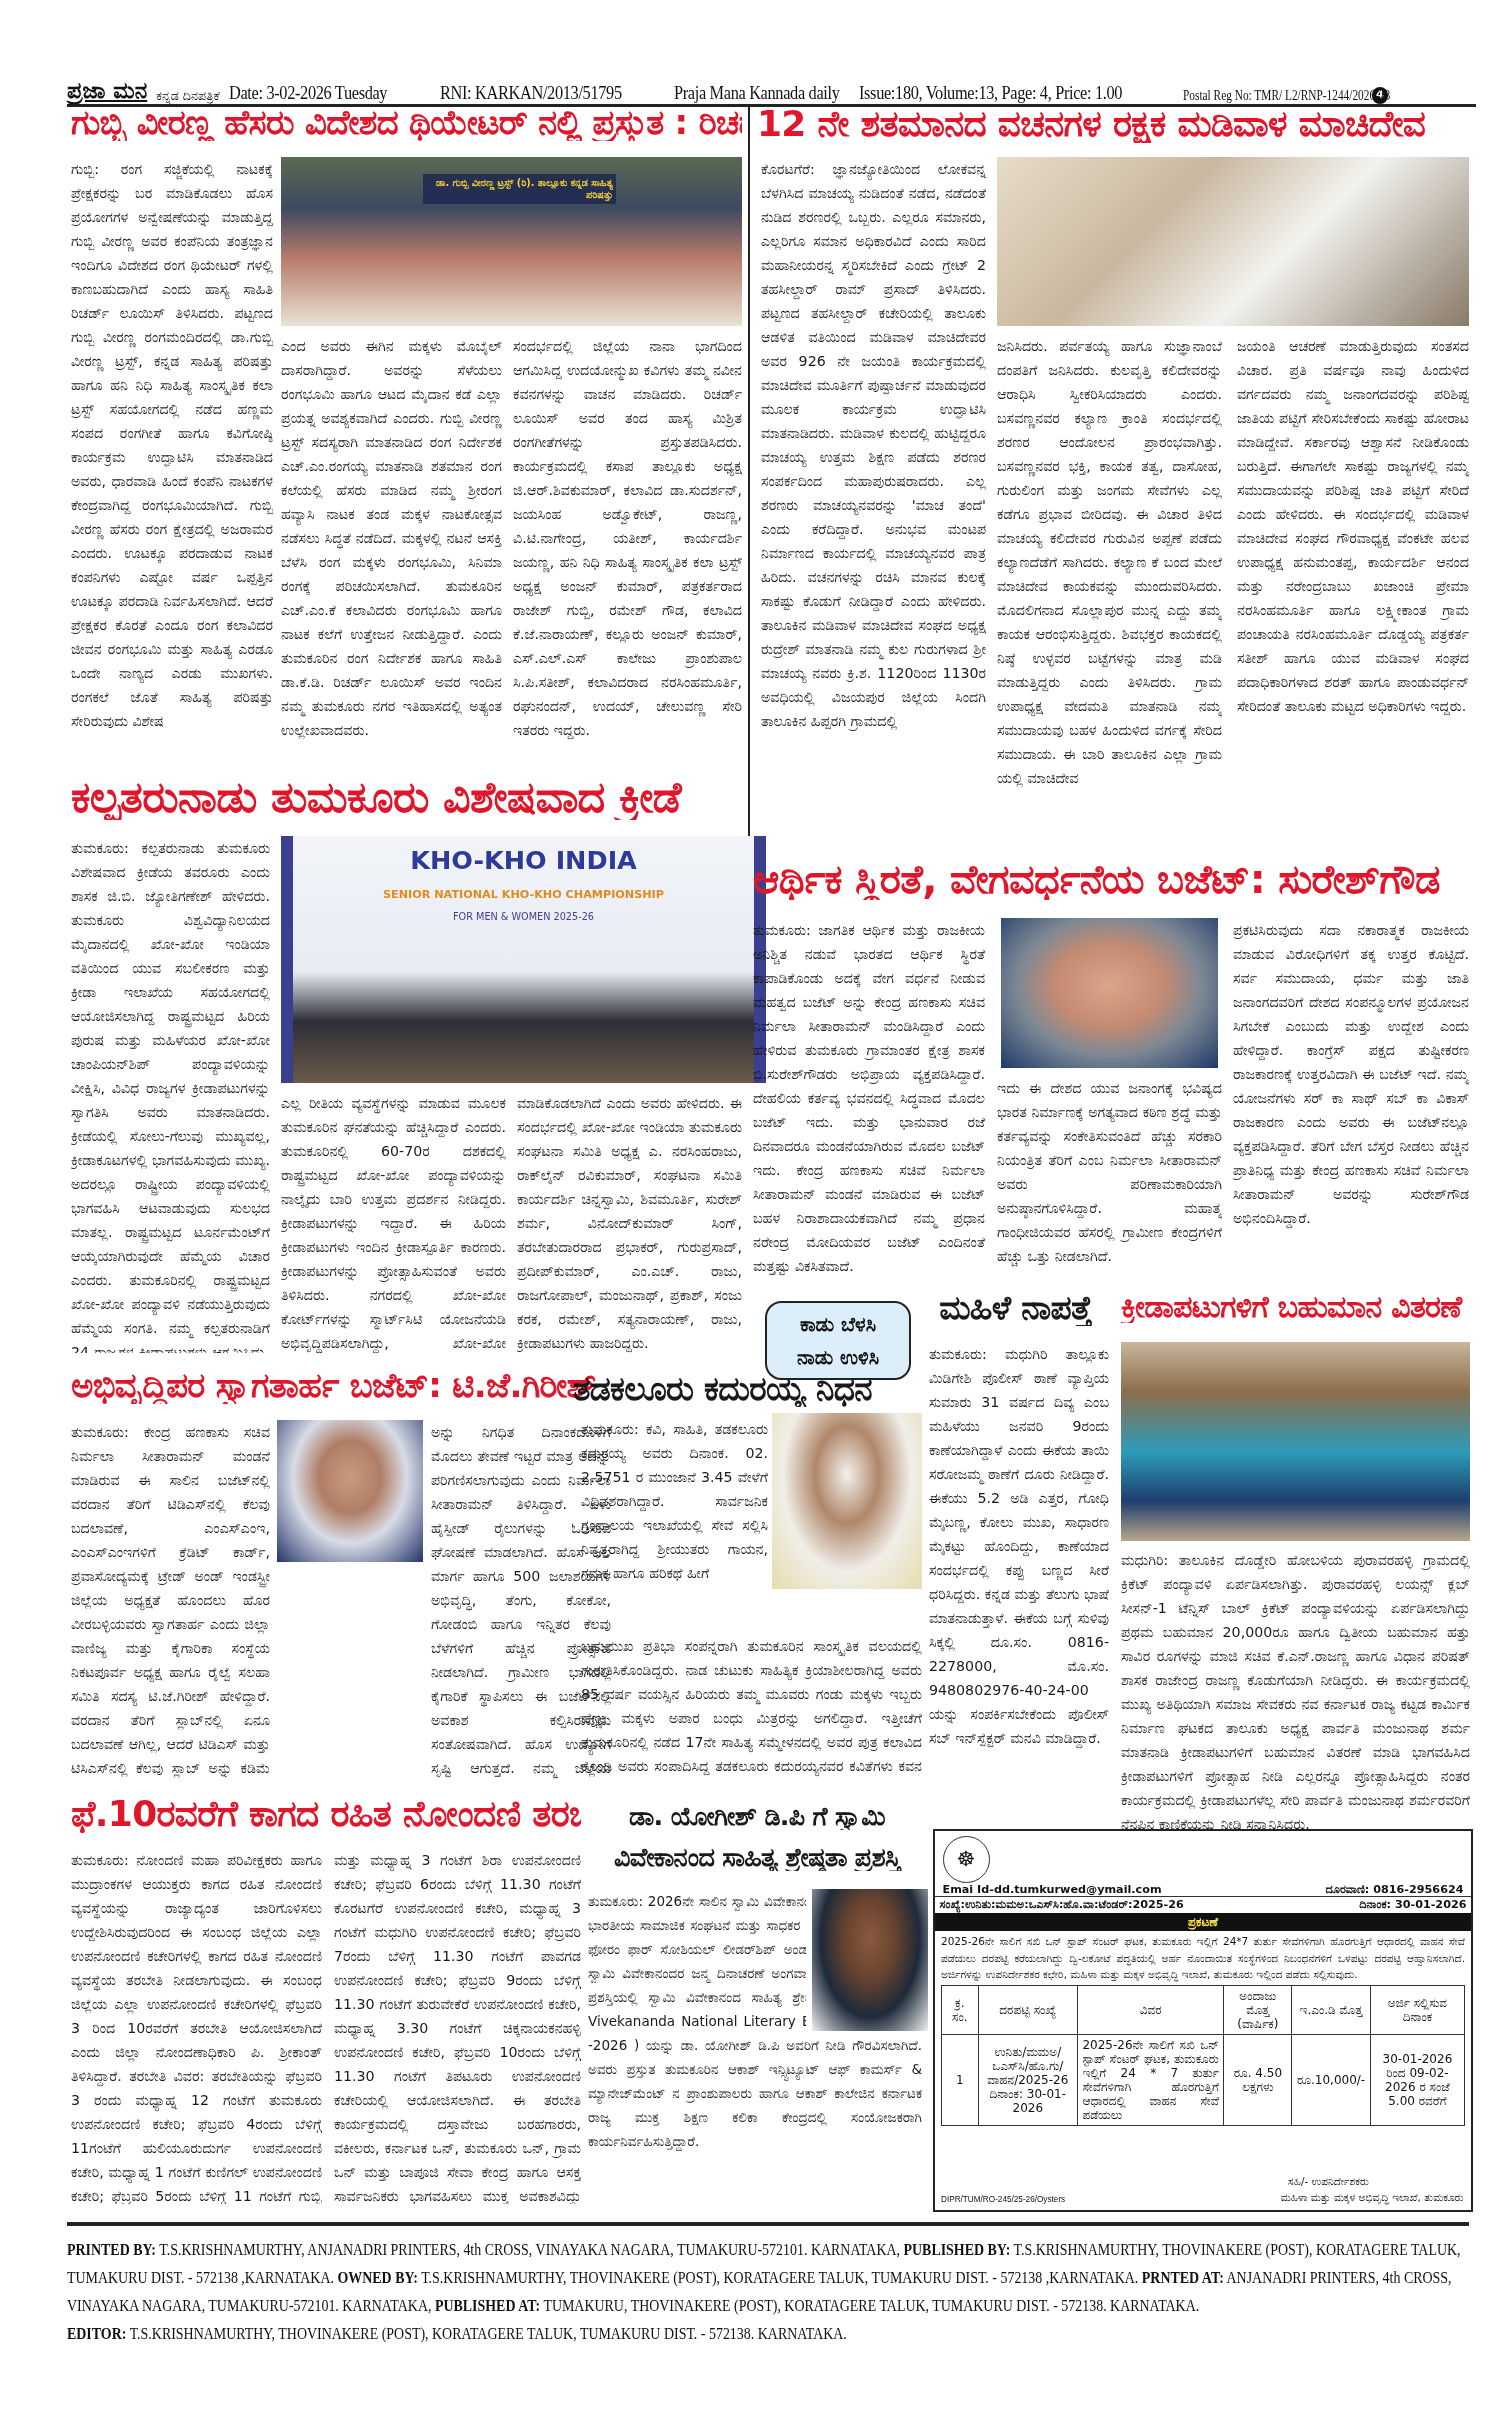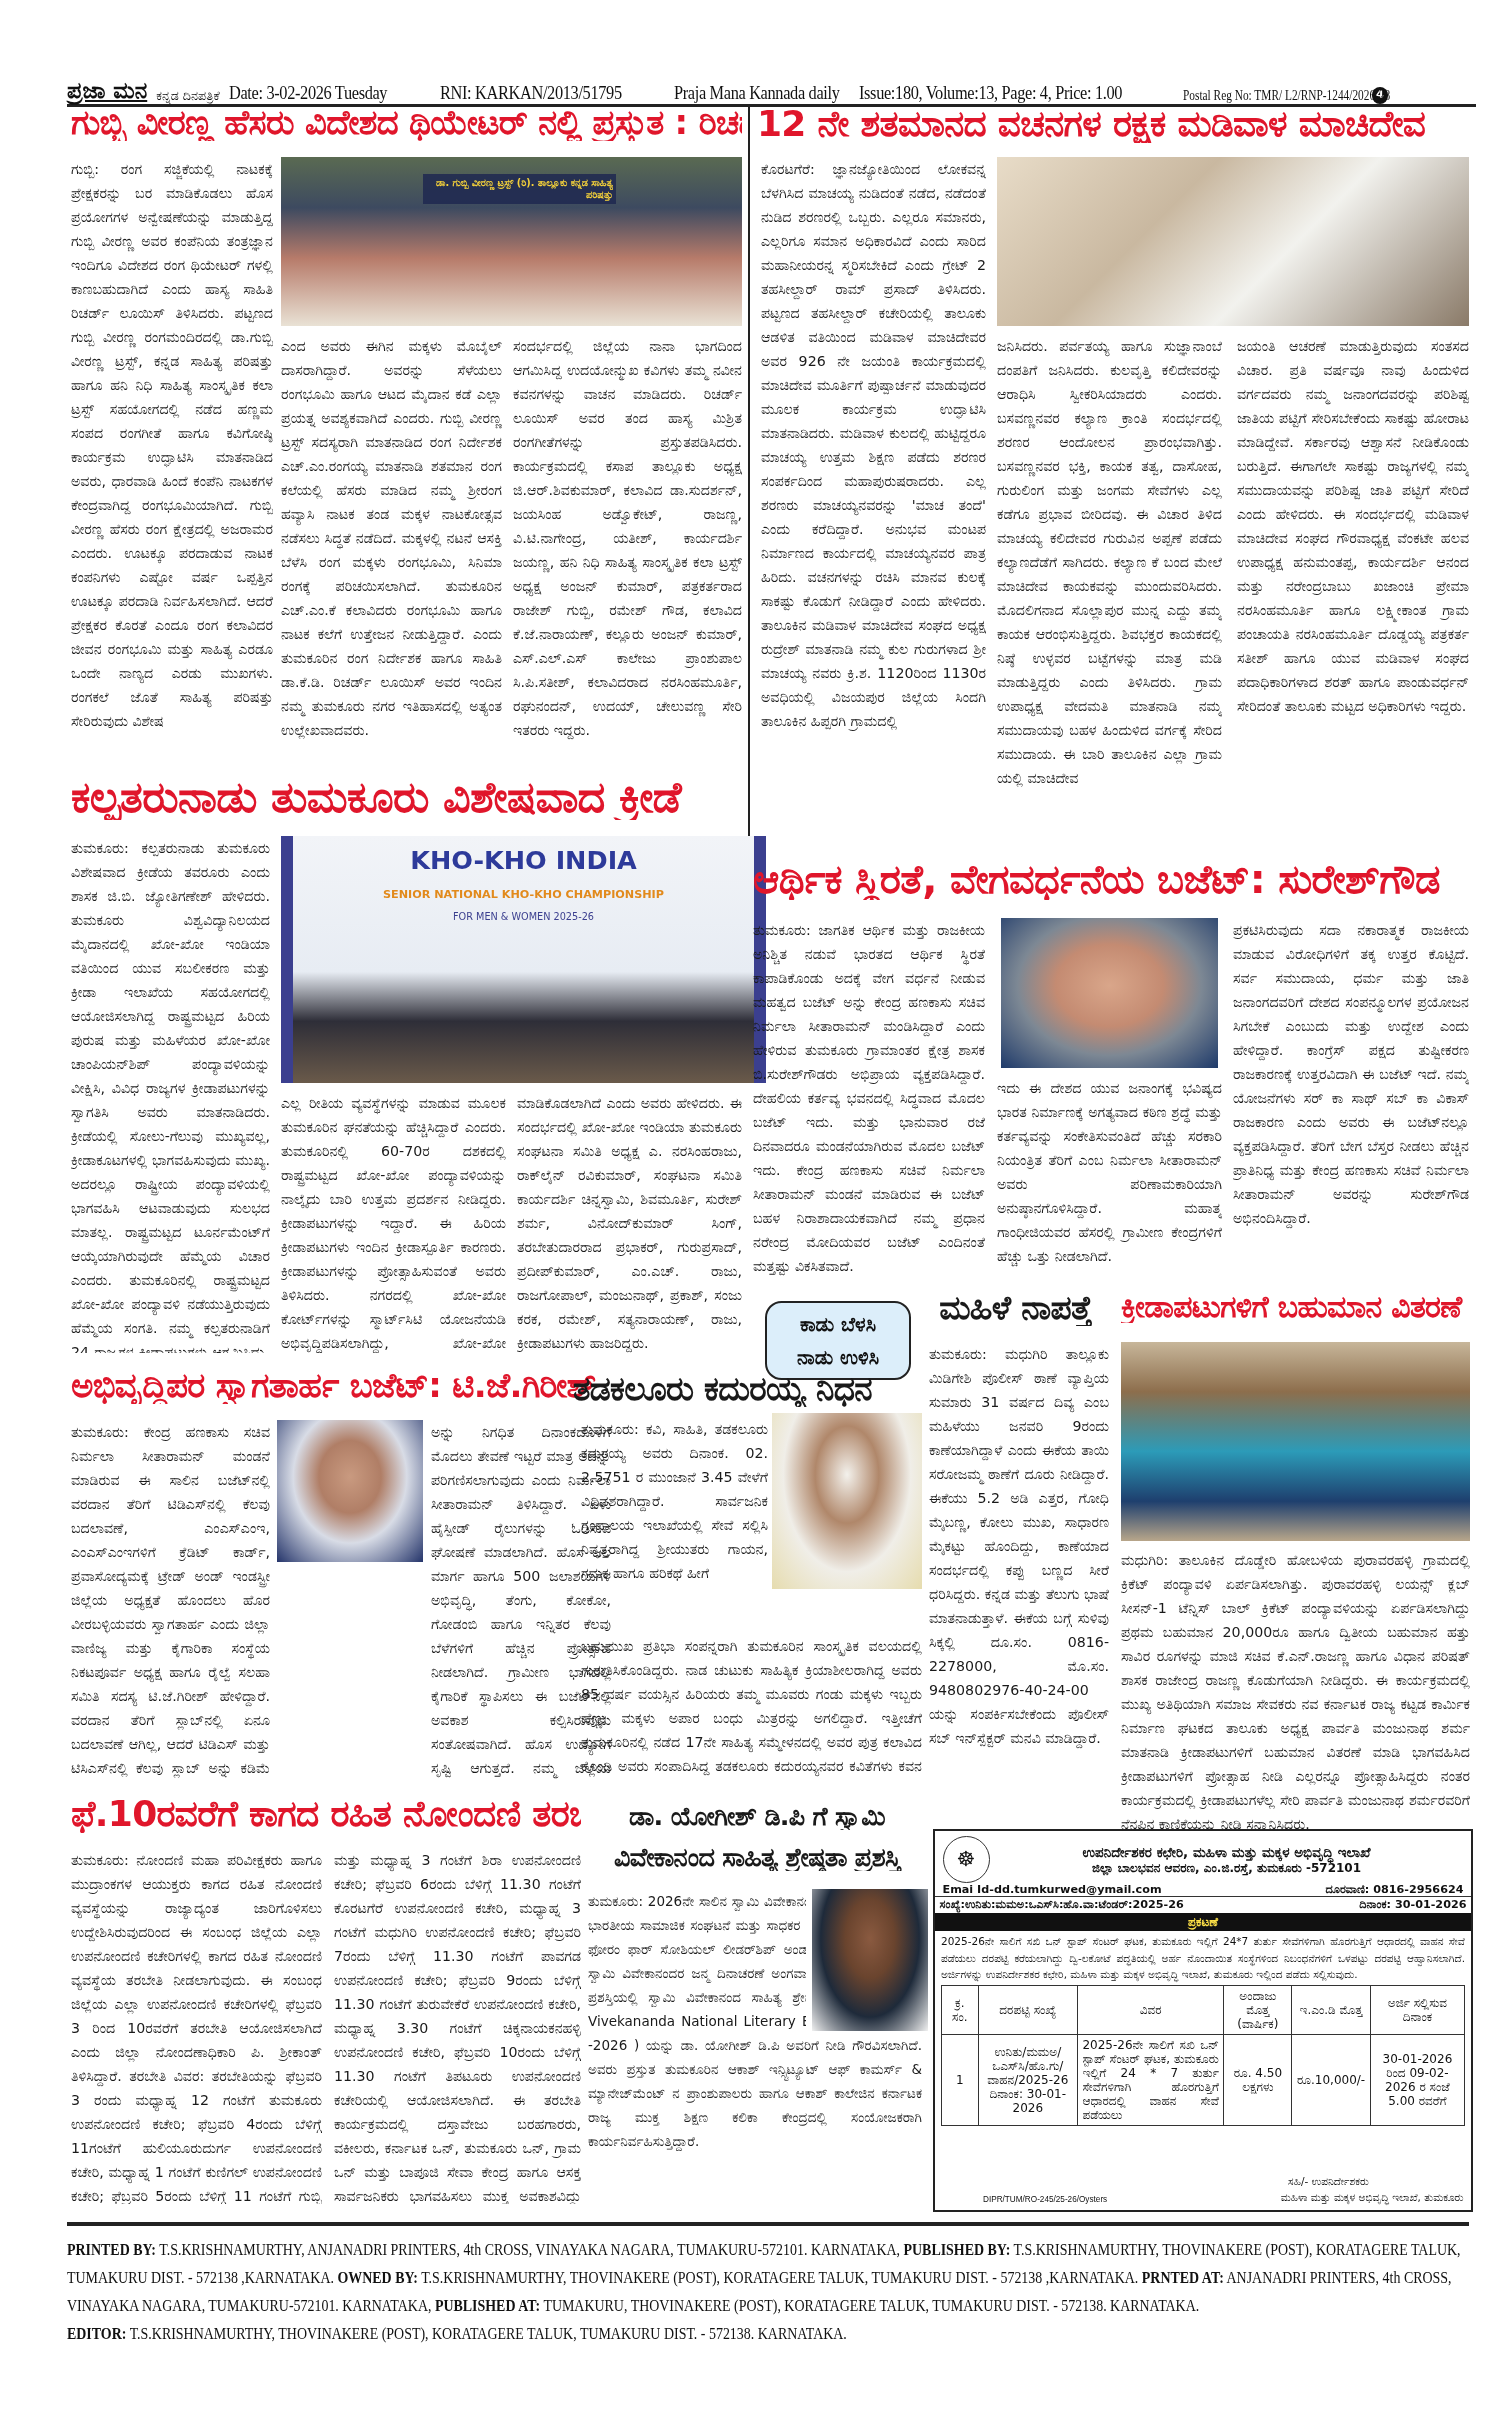--- a/index.html
+++ b/index.html
@@ -117,24 +117,20 @@
 <div>
   <div class="abs headline black" style="left:592px; top:1803px; width:330px; font-size:25.5px; text-align:center;">ಡಾ. ಯೋಗೀಶ್ ಡಿ.ಪಿ ಗೆ ಸ್ವಾಮಿ</div>
   <div class="abs headline black" style="left:592px; top:1844px; width:330px; font-size:25.5px; text-align:center;">ವಿವೇಕಾನಂದ ಸಾಹಿತ್ಯ ಶ್ರೇಷ್ಠತಾ ಪ್ರಶಸ್ತಿ</div>
   <div class="abs col" style="left:588px; top:1889px; width:334px; height:315px; font-size:13.5px;">ತುಮಕೂರು: 2026ನೇ ಸಾಲಿನ ಸ್ವಾಮಿ ವಿವೇಕಾನಂದ ಸಾಹಿತ್ಯ ಶ್ರೇಷ್ಠತಾ ಪ್ರಶಸ್ತಿ ಭಾರತೀಯ ಸಾಮಾಜಿಕ ಸಂಘಟನೆ ಮತ್ತು ಸಾಧಕರ ವೇದಿಕೆ ಚೆನ್ನೈ (ಇಂಡಿಯನ್ ಫೋರಂ ಫಾರ್ ಸೋಶಿಯಲ್ ಲೀಡರ್‌ಶಿಪ್ ಅಂಡ್ ಅಚೀವರ್ಸ್) ಸಂಸ್ಥೆಯು ಸ್ವಾಮಿ ವಿವೇಕಾನಂದರ ಜನ್ಮ ದಿನಾಚರಣೆ ಅಂಗವಾಗಿ ನೀಡುತ್ತಿರುವ ರಾಷ್ಟ್ರೀಯ ಪ್ರಶಸ್ತಿಯಲ್ಲಿ ಸ್ವಾಮಿ ವಿವೇಕಾನಂದ ಸಾಹಿತ್ಯ ಶ್ರೇಷ್ಠತಾ ಪ್ರಶಸ್ತಿ (Swami Vivekananda National Literary Excellence Award -2026 ) ಯನ್ನು ಡಾ. ಯೋಗೀಶ್ ಡಿ.ಪಿ ಅವರಿಗೆ ನೀಡಿ ಗೌರವಿಸಲಾಗಿದೆ. ಅವರು ಪ್ರಸ್ತುತ ತುಮಕೂರಿನ ಆಕಾಶ್ ಇನ್ಸ್ಟಿಟ್ಯೂಟ್ ಆಫ್ ಕಾಮರ್ಸ್ &amp; ಮ್ಯಾನೇಜ್‌ಮೆಂಟ್ ನ ಪ್ರಾಂಶುಪಾಲರು ಹಾಗೂ ಆಕಾಶ್ ಕಾಲೇಜಿನ ಕರ್ನಾಟಕ ರಾಜ್ಯ ಮುಕ್ತ ಶಿಕ್ಷಣ ಕಲಿಕಾ ಕೇಂದ್ರದಲ್ಲಿ ಸಂಯೋಜಕರಾಗಿ ಕಾರ್ಯನಿರ್ವಹಿಸುತ್ತಿದ್ದಾರೆ.</div>
   <div class="abs photo" style="left:806px; top:1889px; width:116px; height:142px; background:radial-gradient(ellipse at 50% 35%,#8a5a40 0%,#6a442e 30%,#1e2a3a 60%,#f0f0f0 100%); border-left:6px solid #fff;"></div>
 </div>
 
 <div class="abs tender" style="left:933px; top:1829px; width:536px; height:379px;">
   <div style="display:flex; align-items:center; padding:4.5px 7.5px 0;">
     <div style="width:45px; height:45px; border:1.5px solid #333; border-radius:50%; flex-shrink:0; display:flex; align-items:center; justify-content:center; font-size:21px;">☸</div>
-    <div style="flex:1; text-align:center;">
-      <div style="font-weight:bold; font-size:13.5px;">ಉಪನಿರ್ದೇಶಕರ ಕಛೇರಿ, ಮಹಿಳಾ ಮತ್ತು ಮಕ್ಕಳ ಅಭಿವೃದ್ಧಿ ಇಲಾಖೆ</div>
-      <div style="font-weight:bold; font-size:12px;">ಜಿಲ್ಲಾ ಬಾಲಭವನ ಆವರಣ, ಎಂ.ಜಿ.ರಸ್ತೆ, ತುಮಕೂರು -572101</div>
-    </div>
   </div>
   <div style="display:flex; justify-content:space-between; padding:0 7.5px; font-size:11.2px; font-weight:bold;">
     <span>Emai Id-dd.tumkurwed@ymail.com</span>
     <span>ದೂರವಾಣಿ: 0816-2956624</span>
   </div>
   <div style="display:flex; justify-content:space-between; padding:1.5px 4.5px; border-top:1.5px solid #333; font-size:11.2px; font-weight:bold;">
     <span>ಸಂಖ್ಯೆ:ಉನಿತು:ಮಮಅ:ಒಎಸ್‌ಸಿ:ಹೊ.ವಾ:ಟೆಂಡರ್:2025-26</span>
     <span>ದಿನಾಂಕ: 30-01-2026</span>
   </div>
   <div style="background:#111; color:#fde047; text-align:center; font-weight:bold; font-size:12px; padding:2.2px 0;">ಪ್ರಕಟಣೆ</div>
@@ -158,21 +154,21 @@
           <td style="text-align:justify">2025-26ನೇ ಸಾಲಿಗೆ ಸಖಿ ಒನ್ ಸ್ಟಾಪ್ ಸೆಂಟರ್ ಘಟಕ, ತುಮಕೂರು ಇಲ್ಲಿಗೆ 24 * 7 ತುರ್ತು ಸೇವೆಗಳಿಗಾಗಿ ಹೊರಗುತ್ತಿಗೆ ಆಧಾರದಲ್ಲಿ ವಾಹನ ಸೇವೆ ಪಡೆಯಲು</td>
           <td>ರೂ. 4.50 ಲಕ್ಷಗಳು</td>
           <td>ರೂ.10,000/-</td>
           <td>30-01-2026 ರಿಂದ 09-02-2026 ರ ಸಂಜೆ 5.00 ರವರೆಗೆ</td>
         </tr>
       </tbody>
     </table>
   </div>
   <div style="position:absolute; right:7.5px; bottom:22.5px; font-size:10.5px; text-align:center; width:270px;">ಸಹಿ/- ಉಪನಿರ್ದೇಶಕರು</div>
   <div style="position:absolute; right:7.5px; bottom:6px; font-size:10.5px; text-align:right;">ಮಹಿಳಾ ಮತ್ತು ಮಕ್ಕಳ ಅಭಿವೃದ್ಧಿ ಇಲಾಖೆ, ತುಮಕೂರು</div>
-  <div style="position:absolute; left:6px; bottom:6px; font-family:'Liberation Sans', sans-serif; font-size:8.2px;margin-left:42px;">DIPR/TUM/RO-245/25-26/Oysters</div>
+  <div style="position:absolute; left:6px; bottom:6px; font-family:'Liberation Sans', sans-serif; font-size:8.2px;">DIPR/TUM/RO-245/25-26/Oysters</div>
 </div>
 
 <div class="abs hrule" style="left:67px; top:2222px; width:1402px; height:3.7px;"></div>
 
 <div class="abs imprint">
   <b>PRINTED BY:</b>
   <span>T.S.KRISHNAMURTHY, ANJANADRI PRINTERS, 4th CROSS, VINAYAKA NAGARA, TUMAKURU-572101. KARNATAKA,</span>
   <b>PUBLISHED BY:</b>
   <span>T.S.KRISHNAMURTHY, THOVINAKERE (POST), KORATAGERE TALUK, TUMAKURU DIST. - 572138 ,KARNATAKA.</span>
   <b>OWNED BY:</b>

